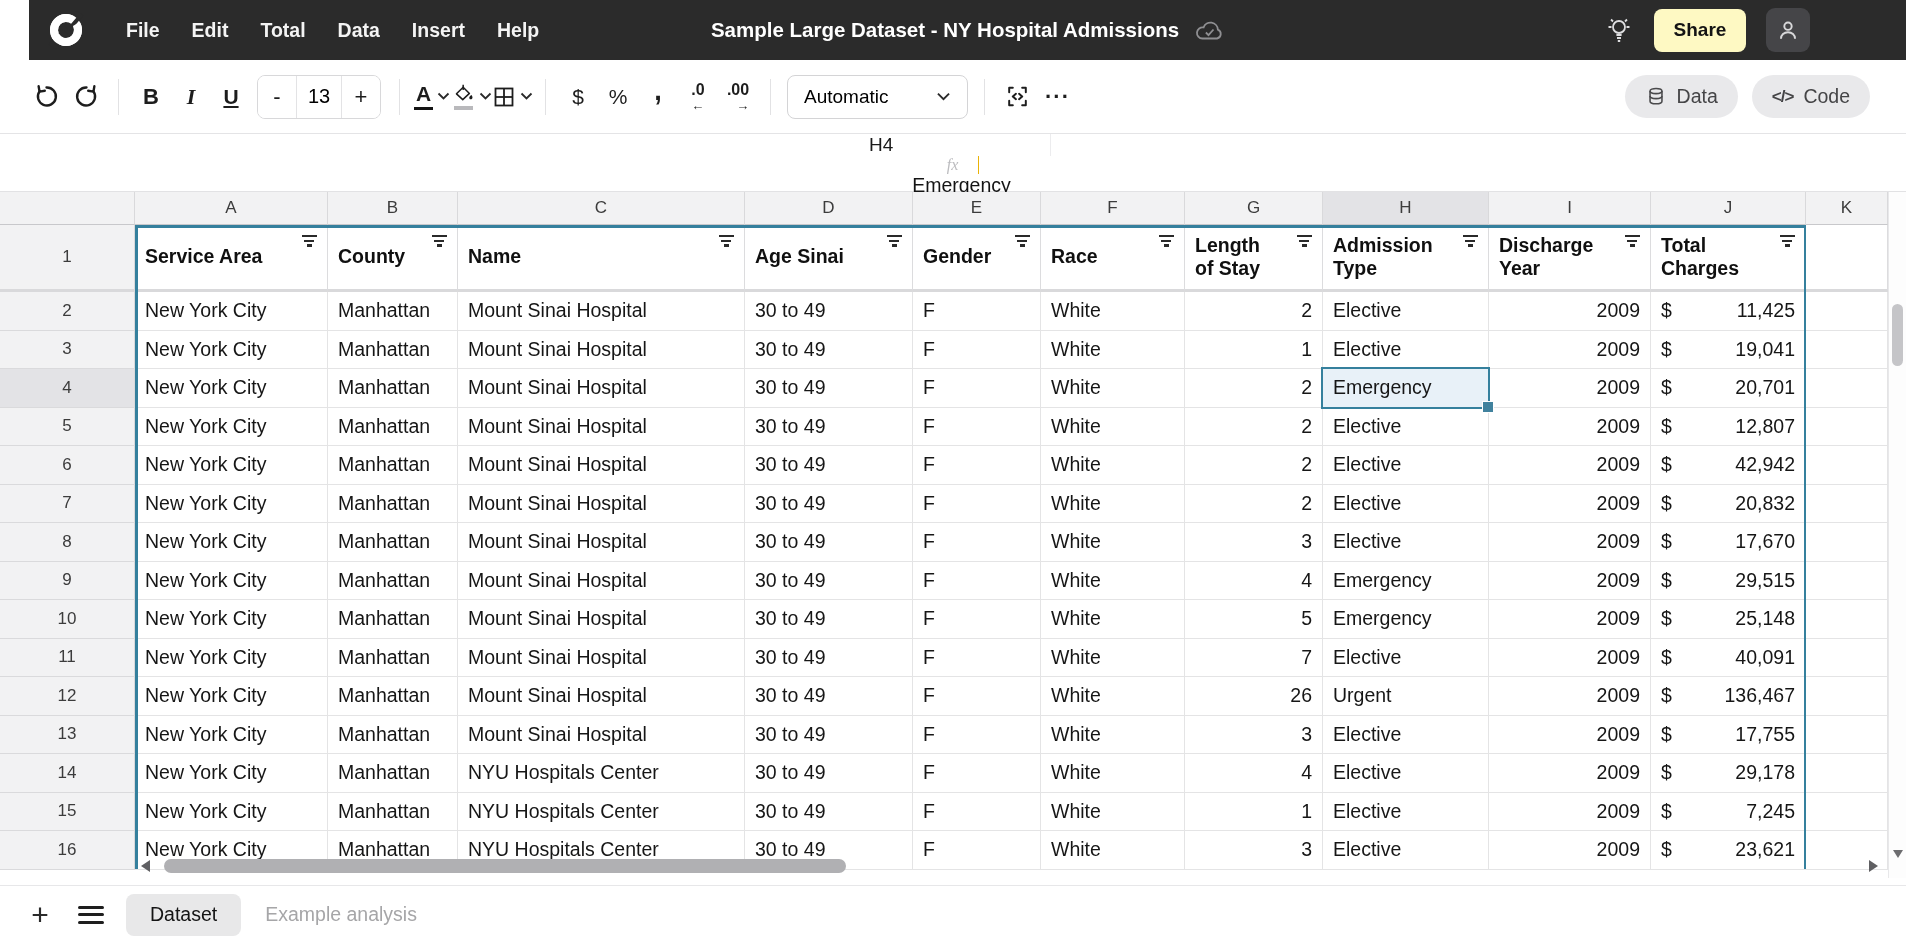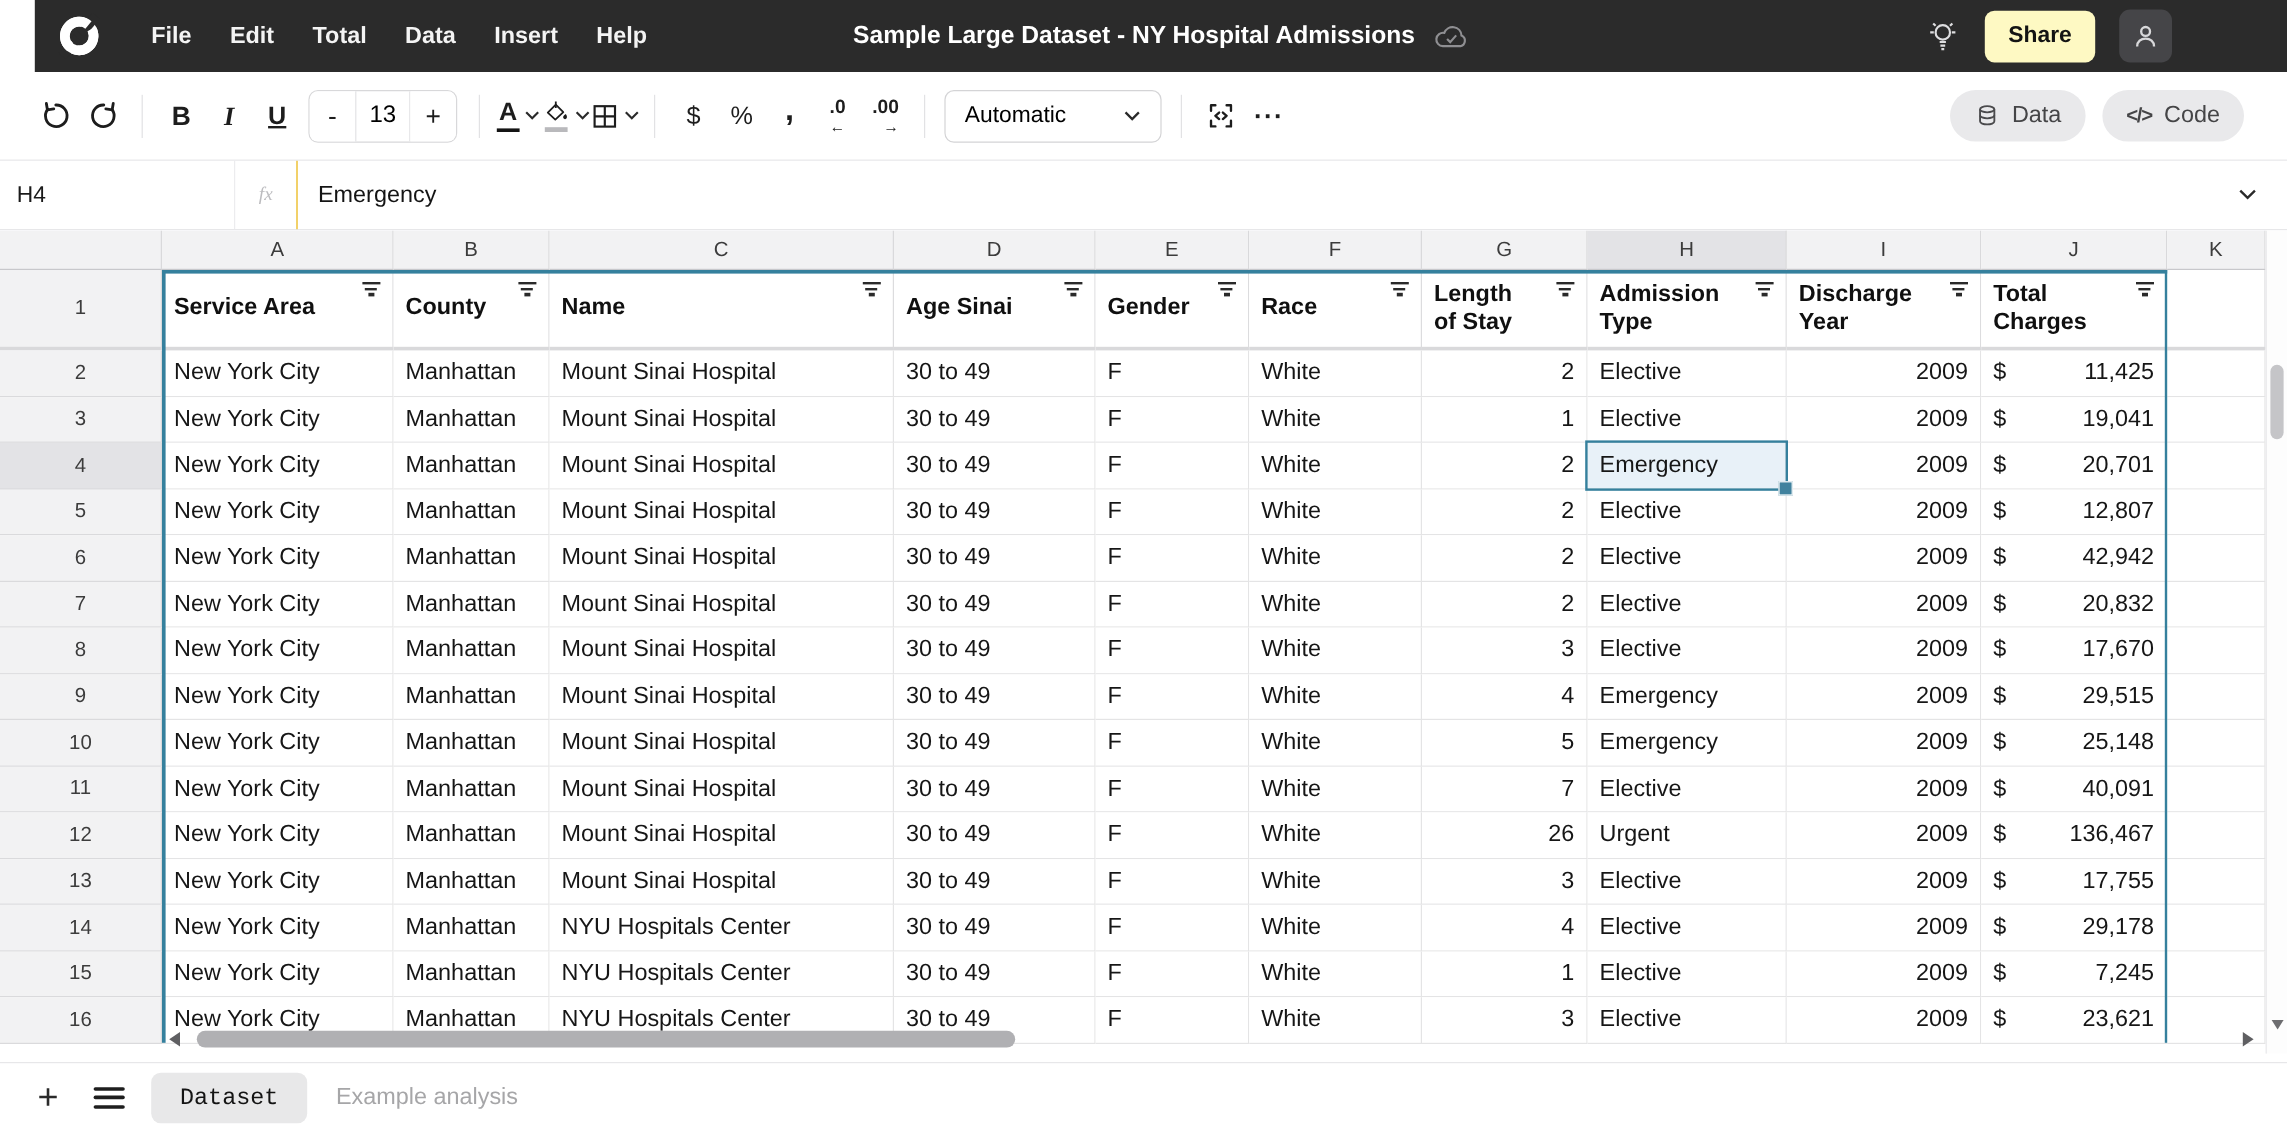--- a/index.html
+++ b/index.html
@@ -48,21 +48,21 @@
   .dec.right { align-items:flex-end; }
   .fmt { border:1px solid #d4d4d6; border-radius:8px; height:44px; display:flex; align-items:center;
     padding:0 16px; font-size:19px; background:#fff; font-family:inherit; margin:0 4px; gap:44px; }
   .more { font-size:22px; letter-spacing:1px; font-weight:700; }
   .tright2 { margin-left:auto; display:flex; align-items:center; gap:14px; padding-right:10px; }
   .pill { background:#e9e9eb; border:none; border-radius:22px; height:43px; display:flex; align-items:center;
     gap:10px; padding:0 20px; color:#454547; font-size:19.5px; font-family:inherit; }
   .codeglyph { font-size:17px; font-weight:600; letter-spacing:-1px; }
 
   
-  .fbar { height:58px; background:#fff; border-bottom:1px solid #e2e2e4; display:flex; align-items:center; }
+  .fbar { height:58px; background:#fff; border-bottom:1px solid #e2e2e4; display:flex; align-items:center;flex-direction:column; }
   .namebox { width:196px; height:100%; display:flex; align-items:center; padding-left:14px;
     font-size:19px; color:#1a1a1a; border-right:1px solid #ececee; }
   .fx { width:52px; height:100%; display:flex; align-items:center; justify-content:center;
     color:#bcbcbf; font-style:italic; font-family:"Liberation Serif",serif; font-size:16px; border-right:1px solid #eab308; }
   .fval { padding-left:17px; font-size:19.5px; color:#141414; }
   .fchev { margin-left:auto; margin-right:24px; display:flex; }
 
   
   .sheet { position:relative; width:1906px; height:693px; background:#fff; overflow:hidden; }
   #grid { position:absolute; left:0; top:0; display:grid;
@@ -107,21 +107,21 @@
   .hthumb { margin-left:14px; width:682px; height:14px; border-radius:8px; background:#b0b0b3; }
   .harr-r { margin-left:auto; margin-right:8px; width:0; height:0; border-top:6.5px solid transparent;
     border-bottom:6.5px solid transparent; border-left:9px solid #5f5f62; }
 
   
   .bbar { height:58px; background:#fff; border-top:1px solid #e7e7e9; display:flex; align-items:center; padding-left:20px; }
   .plus { font-size:30px; font-weight:300; color:#2a2a2a; width:40px; background:none; border:none; font-family:inherit; line-height:1; }
   .burger { margin-left:18px; margin-right:20px; width:28px; display:inline-block; }
   .burger i { display:block; height:3px; background:#1e1e1e; border-radius:2px; margin:4.5px 0; width:26px; }
   .tab-active { background:#e8e8e9; border:none; border-radius:8px; height:42px; padding:0 24px;
-    font-size:19.5px; font-weight:500; color:#141414; font-family:Liberation Mono, monospace; }
+    font-size:19.5px; font-weight:500; color:#141414; font-family:Liberation Sans, sans-serif; }
   .tab-idle { margin-left:24px; background:none; border:none; font-size:19.5px; color:#a6a6a8; font-family:inherit; }
 
   svg { display:block; }
 </style>
 </head>
 <body>
 
 <header class="topbar">
   <span class="logo icon">
     <svg width="38" height="38" viewBox="0 0 38 38">

